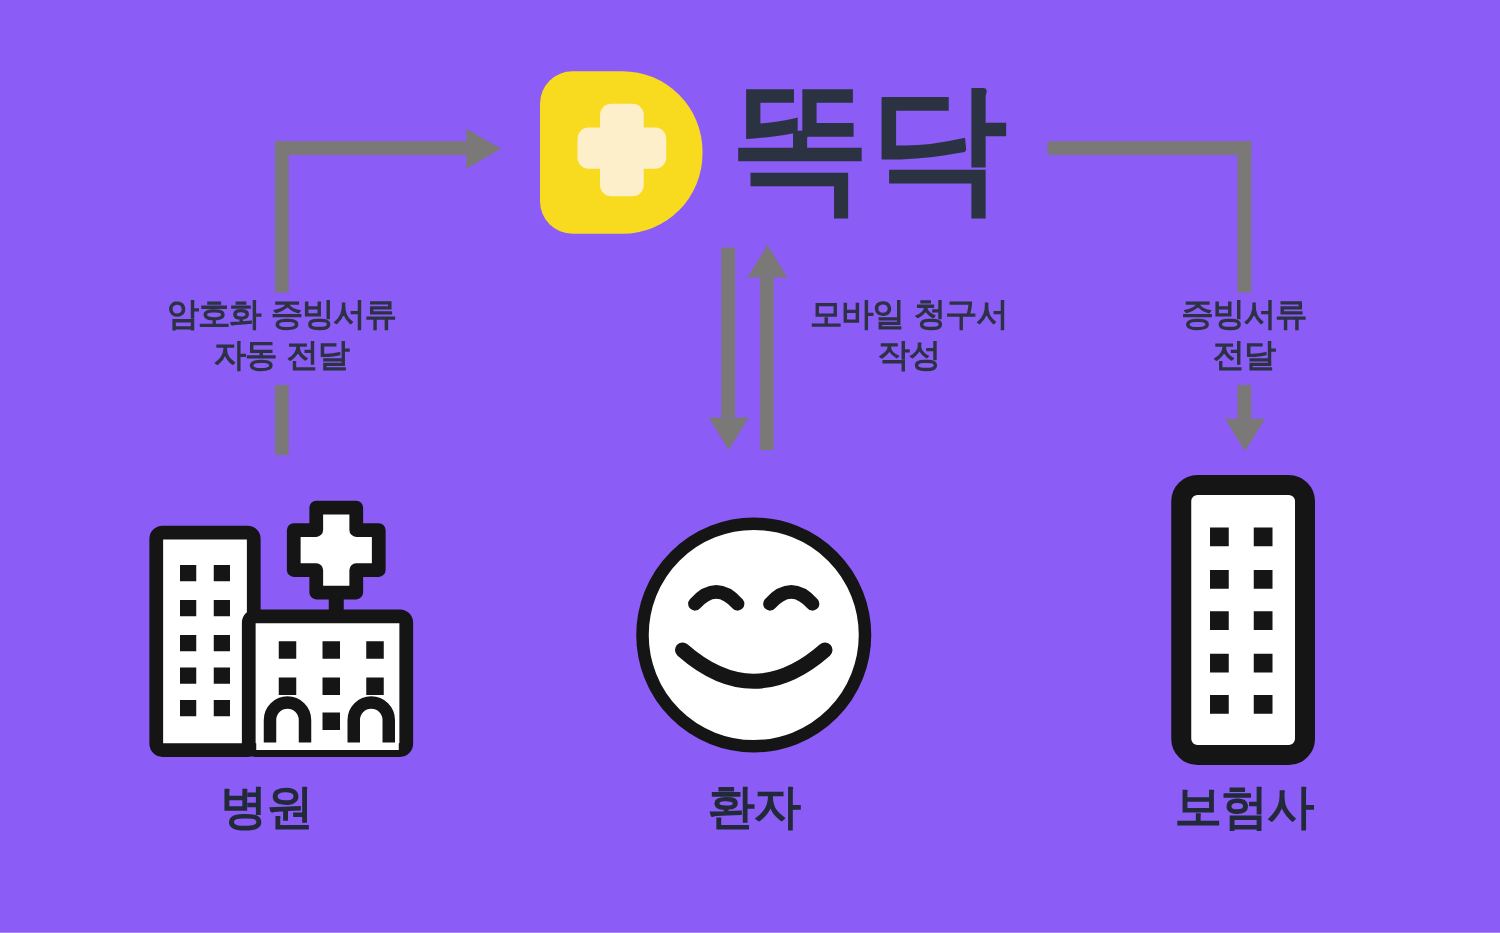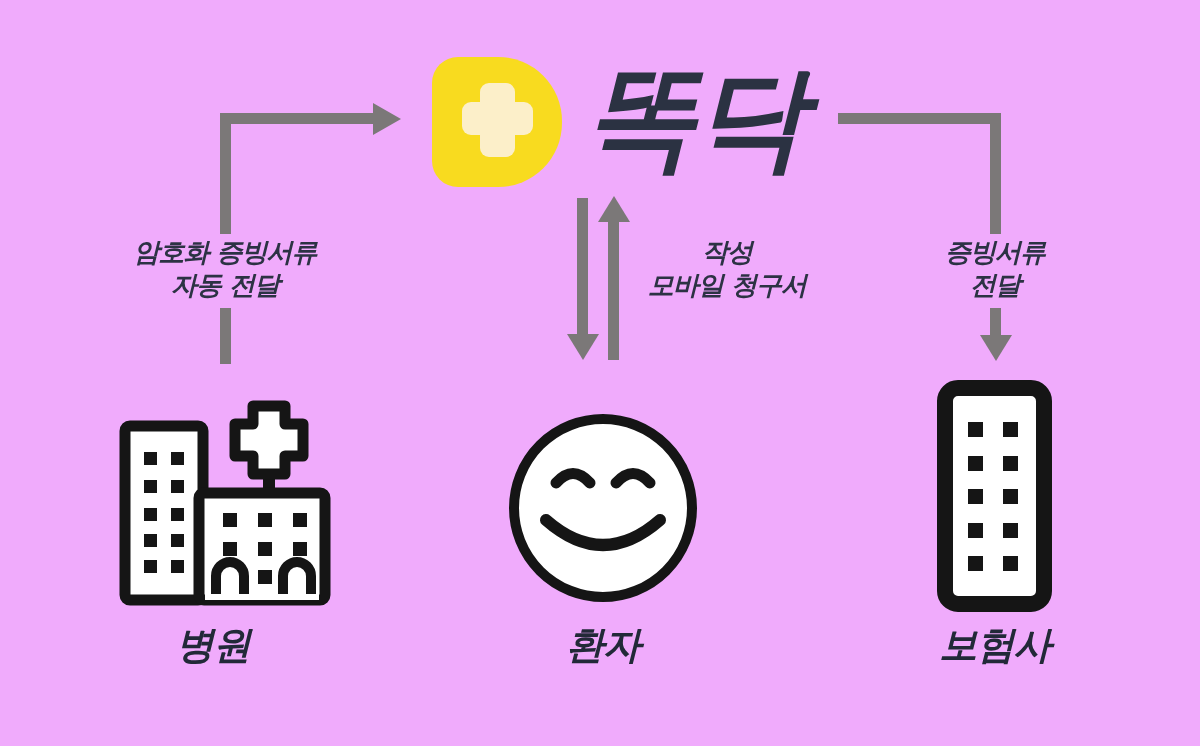--- a/index.html
+++ b/index.html
@@ -2,23 +2,22 @@
 <html><head>
 <meta charset="utf-8">
 <style>
   html, body { margin: 0; padding: 0; }
   body { font-family: "DejaVu Sans", "Liberation Sans", sans-serif; }
 
   .canvas {
     position: relative;
     width: 1200px;
     height: 746px;
-    background: #f0abfc;
+    background: #8b5cf6;
     overflow: hidden;
-    font-style: italic;
   }
 
   
   .logo-group {
     position: absolute;
     left: 432px; top: 57px;
     display: flex; align-items: center;
   }
   .logo-mark {
     position: relative;
@@ -157,22 +156,22 @@
   <div class="seg c-down-shaft"></div>
   <div class="head-down-c"></div>
   <div class="seg c-up-shaft"></div>
   <div class="head-up-c"></div>
 
   <div class="flow-label fl-left">
     <div>암호화 증빙서류</div>
     <div>자동 전달</div>
   </div>
   <div class="flow-label fl-cright">
+    <div>모바일 청구서</div>
     <div>작성</div>
-    <div>모바일 청구서</div>
   </div>
   <div class="flow-label fl-right">
     <div>증빙서류</div>
     <div>전달</div>
   </div>
 
   <div class="icon-box hospital-box">
     <svg width="224" height="224" viewBox="0 0 224 224">
 
       <rect x="150" y="70" width="12" height="36" fill="#151515"></rect>

